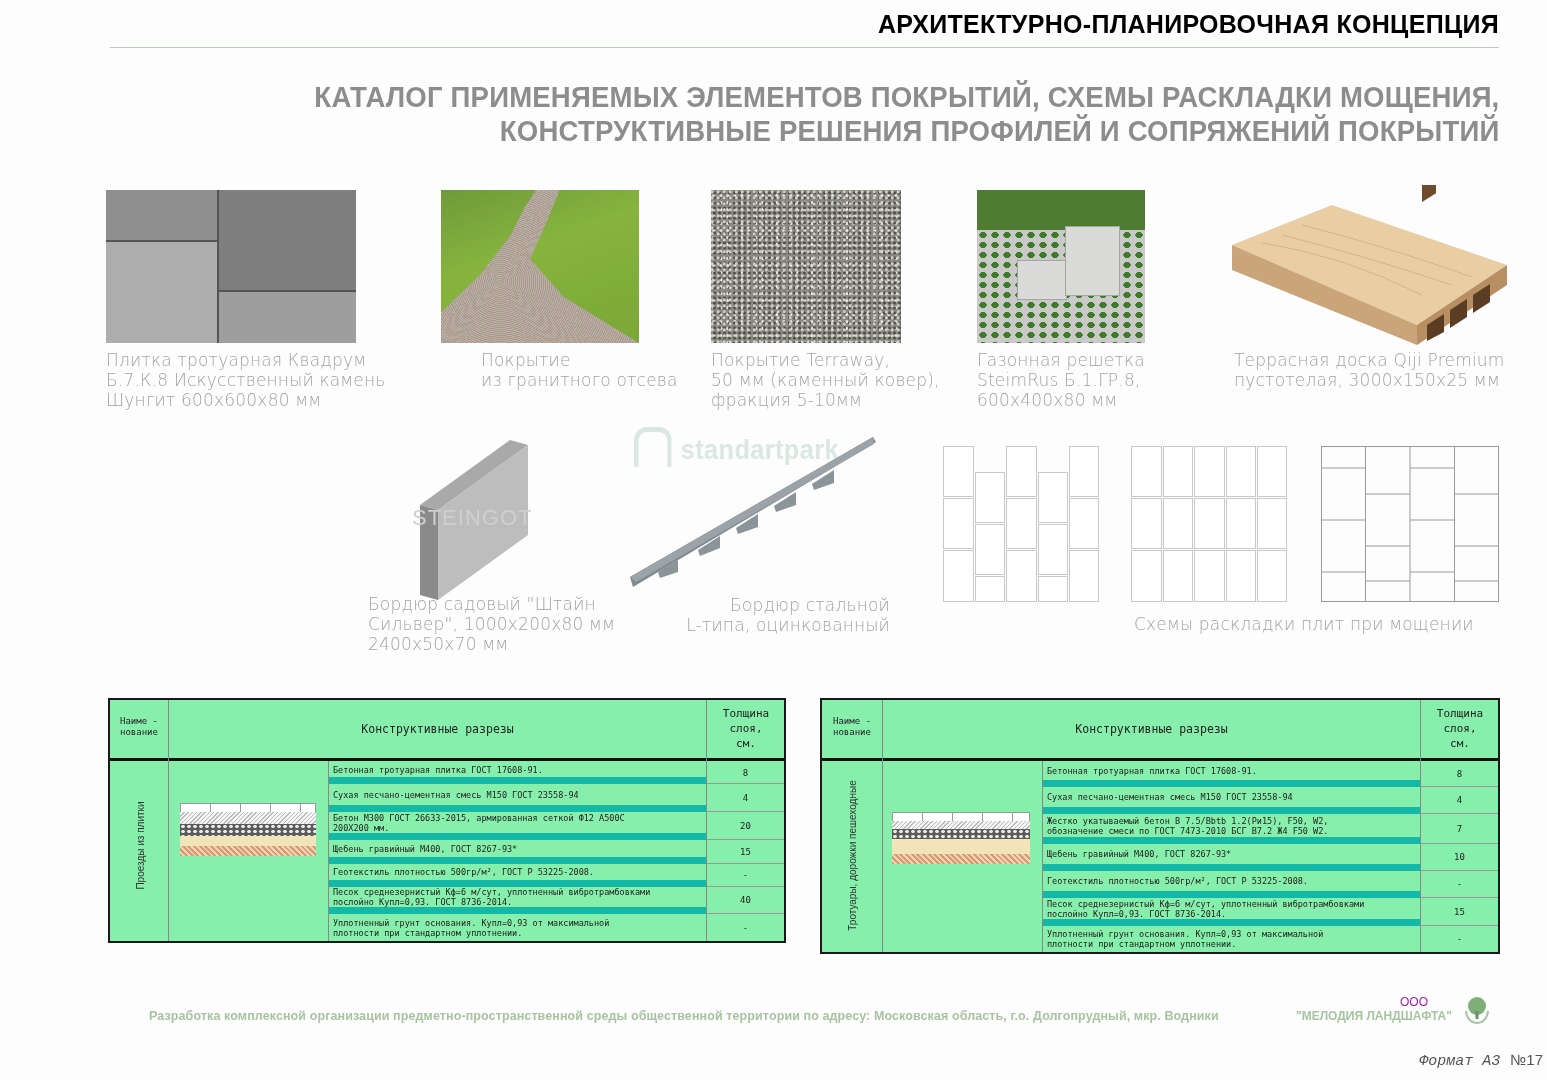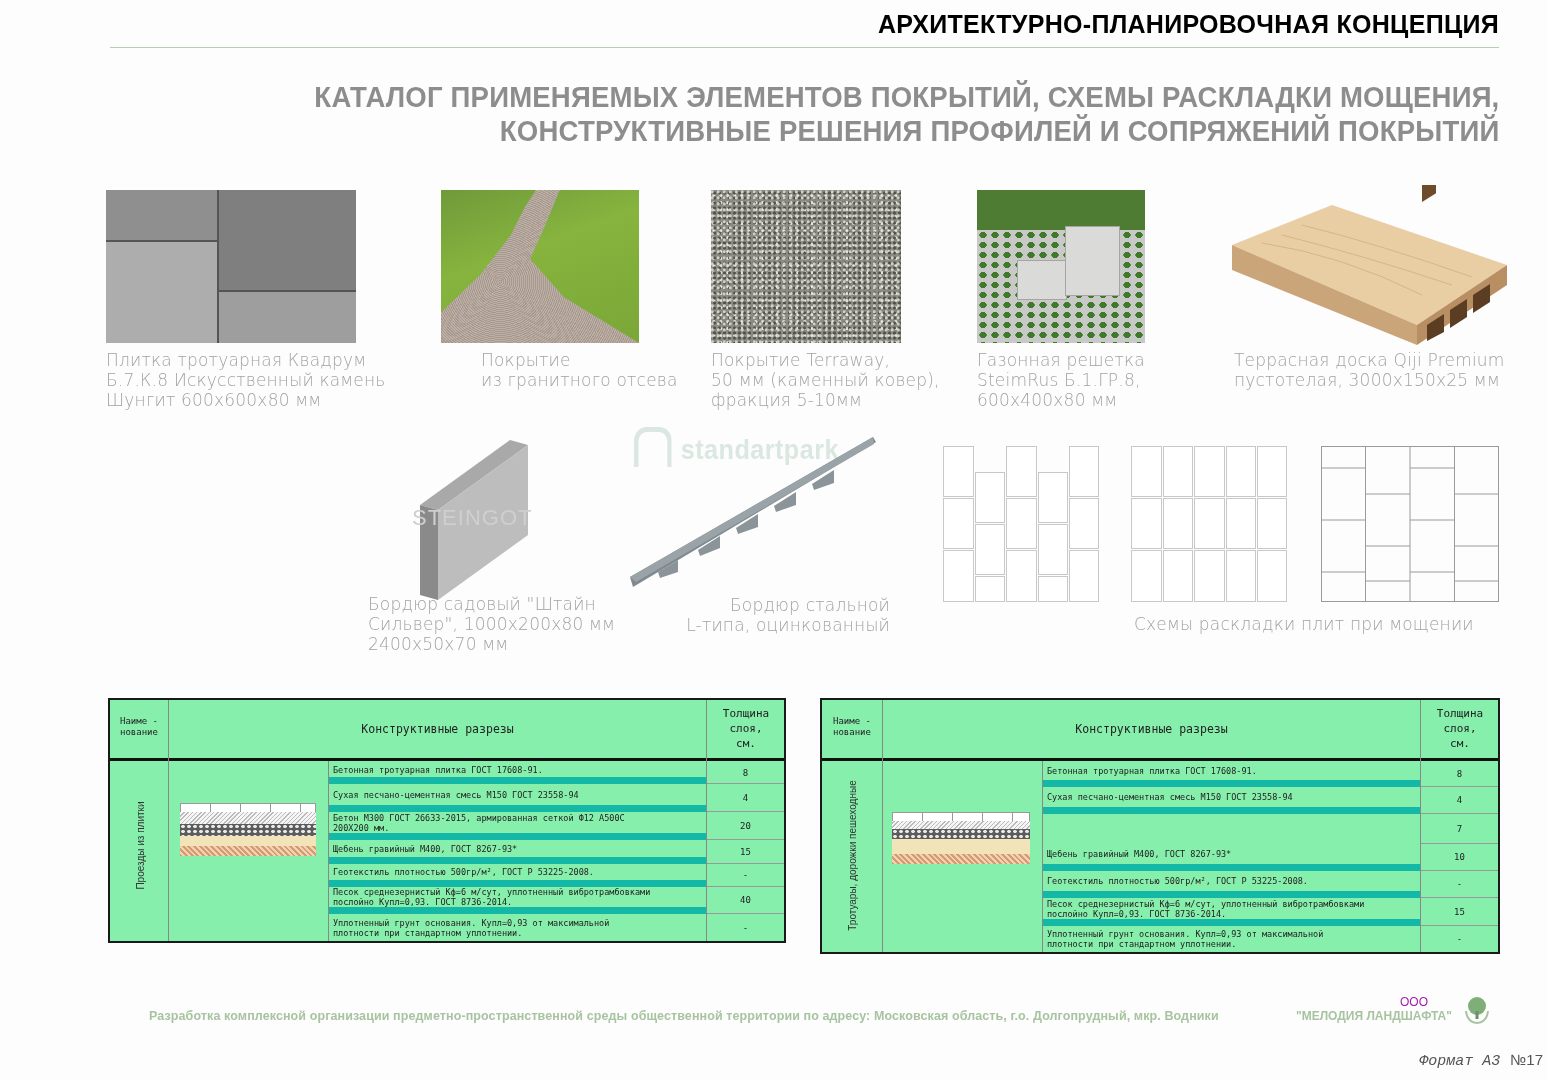--- a/index.html
+++ b/index.html
@@ -293,20 +293,22 @@
     <div class="pav"></div>
       <div class="sand1" style="height:8px;"></div>
       <div class="conc" style="height:10px;"></div>
       <div class="base" style="height:15px;"></div>
       <div class="soil"></div>
   </div>
   <div class="row" style="left:221px;top:62px;width:377px;height:25px;">Бетонная тротуарная плитка ГОСТ  17608-91.</div>
   <div class="rowval" style="left:599px;top:62px;width:77px;height:25px;">8</div>
   <div class="row" style="left:221px;top:87px;width:377px;height:27px;">Сухая песчано-цементная смесь М150 ГОСТ  23558-94</div>
   <div class="rowval" style="left:599px;top:87px;width:77px;height:27px;">4</div>
+  <div class="row" style="left:221px;top:114px;width:377px;height:30px;">Жестко укатываемый бетон В 7.5/Вbtb 1.2(Ри15), F50, W2,
+обозначение смеси по ГОСТ 7473-2010  БСГ В7.2 Ж4 F50 W2.</div>
   <div class="rowval" style="left:599px;top:114px;width:77px;height:30px;">7</div>
   <div class="row" style="left:221px;top:144px;width:377px;height:27px;">Щебень гравийный М400, ГОСТ 8267-93*</div>
   <div class="rowval" style="left:599px;top:144px;width:77px;height:27px;">10</div>
   <div class="row" style="left:221px;top:171px;width:377px;height:27px;">Геотекстиль плотностью 500гр/м², ГОСТ Р  53225-2008.</div>
   <div class="rowval" style="left:599px;top:171px;width:77px;height:27px;">-</div>
   <div class="row" style="left:221px;top:198px;width:377px;height:28px;">Песок среднезернистый Кф=6 м/сут, уплотненный вибротрамбовками
 послойно Купл=0,93. ГОСТ 8736-2014.</div>
   <div class="rowval" style="left:599px;top:198px;width:77px;height:28px;">15</div>
   <div class="row" style="left:221px;top:226px;width:377px;height:26px;border-bottom:none;">Уплотненный грунт основания.  Купл=0,93  от максимальной
 плотности при стандартном уплотнении.</div>

